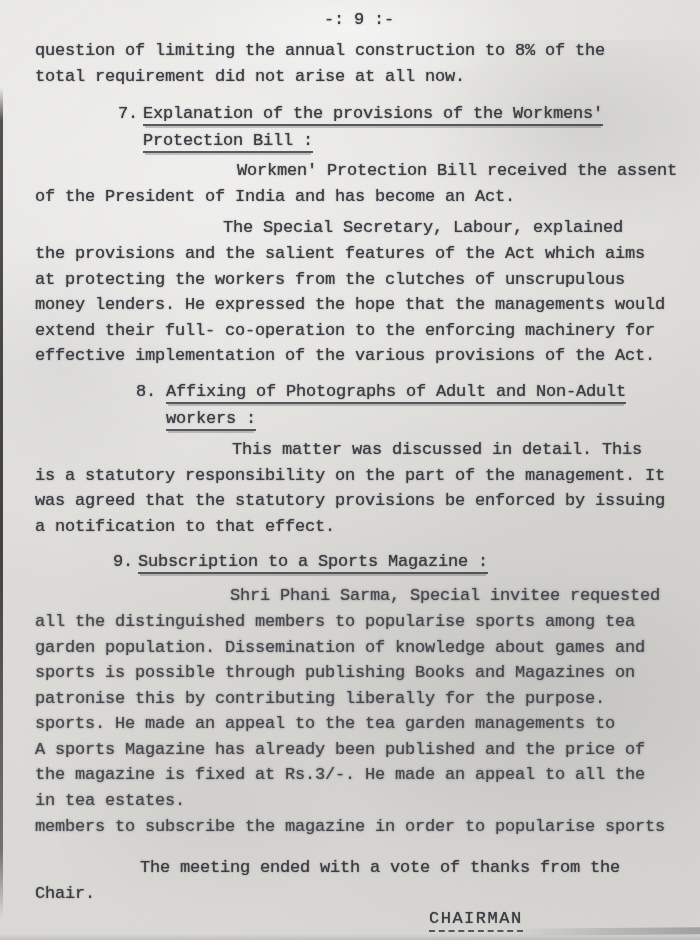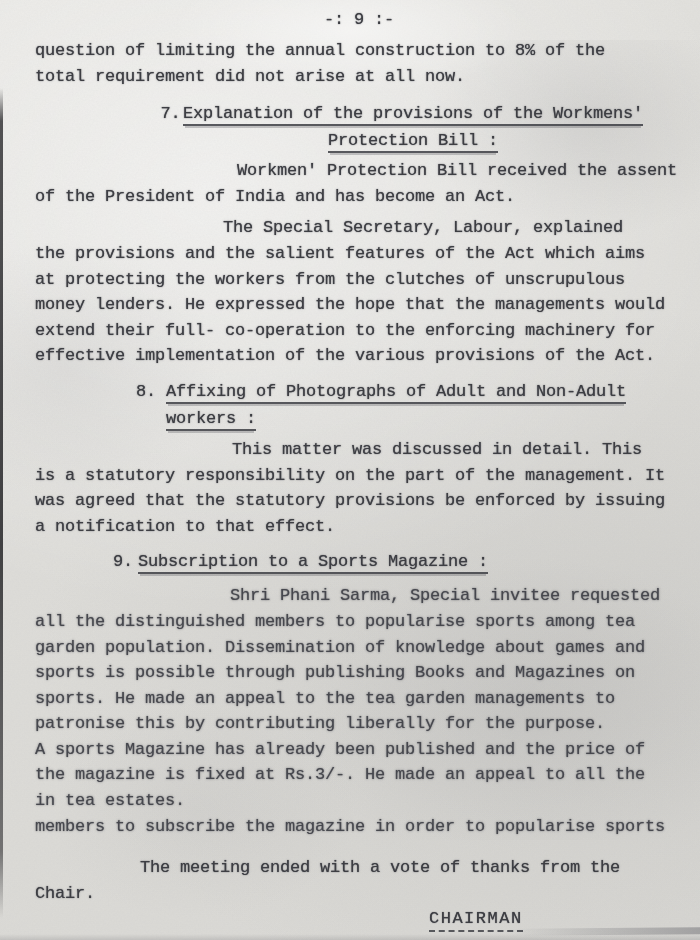--- a/index.html
+++ b/index.html
@@ -47,21 +47,21 @@
 
   .doc { position: absolute; left: 35px; top: 0; width: 648px; }
   .tl {
     line-height: 25.6px;
     white-space: nowrap;
     text-shadow: 0 0 1px rgba(62,63,70,0.85), 0 0 2.5px rgba(95,95,102,0.3);
   }
   .pagenum { margin-top: 7px; text-align: center; line-height: 26px; }
 
   .para.intro   { margin-top: 5px; }
-  .heading.h7   { margin-top: 11px; margin-left: 83px; text-align: center; }
+  .heading.h7   { margin-top: 11px; margin-left: 83px; }
   .para.s7p1    { margin-top: 4px; }
   .para.s7p2    { margin-top: 6px; }
   .heading.h8   { margin-top: 9px; margin-left: 101px; }
   .para.s8p1    { margin-top: 5px; }
   .heading.h9   { margin-top: 9px; margin-left: 78px; }
   .para.s9p1    { margin-top: 8px; }
   .para.closing { margin-top: 16px; }
 
   .heading .tl { line-height: 27px; }
   .heading .num { display: inline-block; width: 25px; }
@@ -167,22 +167,22 @@
       <div class="tl">
         <span class="num">9.</span><span class="ul">Subscription to a Sports Magazine :</span>
       </div>
     </div>
 
     <div class="para s9p1 soft">
       <div class="tl fi195">Shri Phani Sarma, Special invitee requested</div>
       <div class="tl">all the distinguished members to popularise sports among tea</div>
       <div class="tl">garden population. Dissemination of knowledge about games and</div>
       <div class="tl">sports is possible through publishing Books and Magazines on</div>
+      <div class="tl">patronise this by contributing liberally for the purpose.</div>
       <div class="tl">sports. He made an appeal to the tea garden managements to</div>
-      <div class="tl">patronise this by contributing liberally for the purpose.</div>
       <div class="tl">A sports Magazine has already been published and the price of</div>
       <div class="tl">the magazine is fixed at Rs.3/-. He made an appeal to all the</div>
       <div class="tl">in tea estates.</div>
       <div class="tl">members to subscribe the magazine in order to popularise sports</div>
     </div>
 
     <div class="para closing">
       <div class="tl fi105">The meeting ended with a vote of thanks from the</div>
       <div class="tl">Chair.</div>
     </div>

